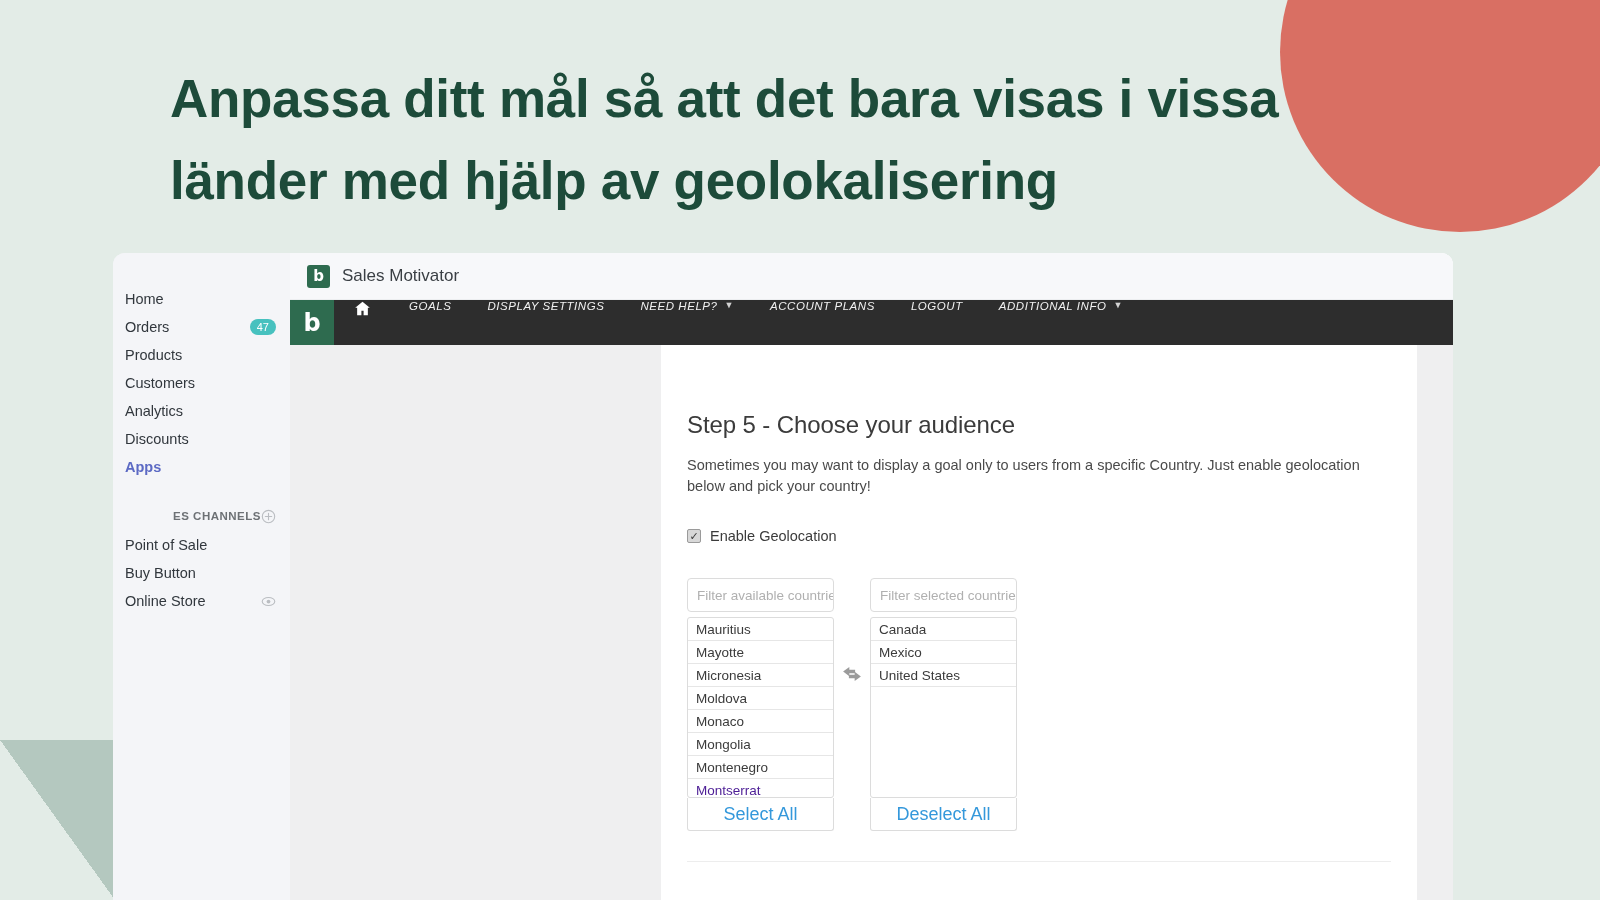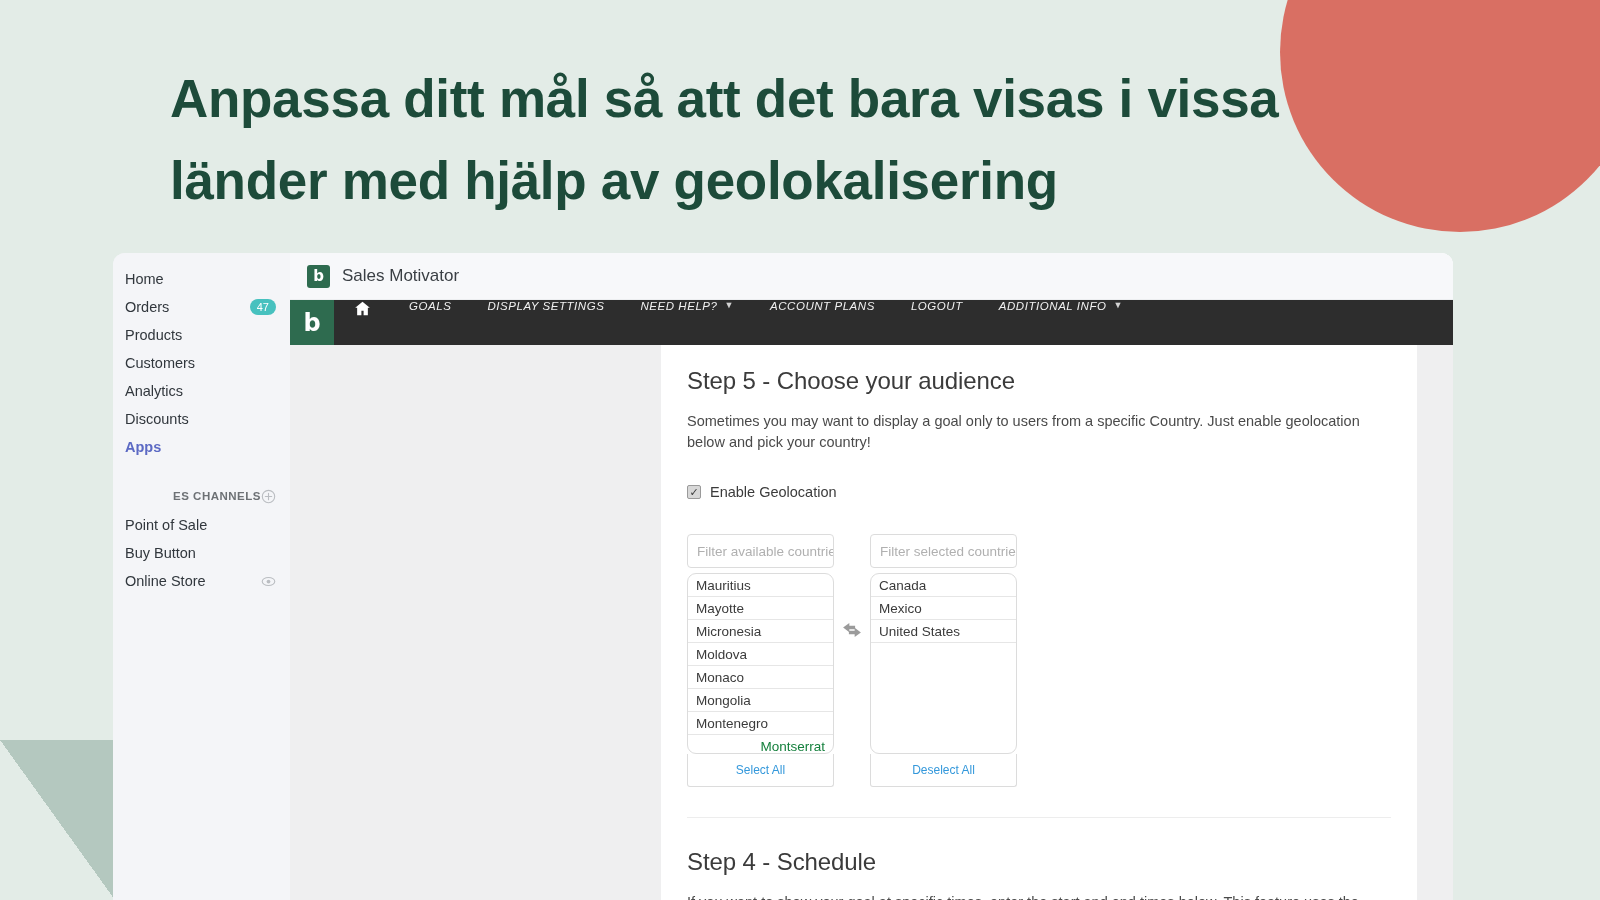--- a/index.html
+++ b/index.html
@@ -39,21 +39,21 @@
     border-radius: 12px 12px 0 0;
     background: #f4f5f8;
     overflow: hidden;
     display: flex;
   }
 
   
   #sidebar {
     width: 177px; flex: 0 0 177px;
     background: #f4f5f8;
-    padding-top: 12px;
+    padding-top: 32px;
   }
   .nav-item {
     display: flex; align-items: center;
     height: 28px; margin-bottom: 0;
     padding: 0 14px 0 12px;
     font-size: 14.5px; color: #31373d;
   }
   .nav-item .nav-label { flex: 1; }
   .nav-item.active .nav-label { color: #5c6ac4; font-weight: bold; }
   .badge {
@@ -116,21 +116,21 @@
 
   
   #app-body { flex: 1; display: flex; background: #efeff0; overflow: hidden; }
   #app-gutter { width: 371px; flex: 0 0 371px; background: #efeff0; }
   #content-card {
     width: 756px; flex: 0 0 756px;
     background: #ffffff;
     padding: 0 26px;
   }
 
-  .step-block { padding-top: 22px; }
+  .step-block { padding-top: 22px; margin-top: 44px; }
   .step-title {
     font-size: 24px; font-weight: normal; color: #3b3b3b;
     margin-bottom: 16px; letter-spacing: -0.1px;
   }
   .step-desc {
     font-size: 14.5px; color: #4a4a4a; line-height: 1.42;
     max-width: 690px;
   }
 
   #geo-row {
@@ -154,38 +154,38 @@
     border: 1px solid #dcdcdc; border-radius: 4px;
     background: #fff;
     padding: 0 9px;
     font-size: 13.5px; color: #b0b0b0;
     display: flex; align-items: center;
     overflow: hidden; white-space: nowrap;
     margin-bottom: 5px;
   }
   .list-box {
     height: 181px;
-    border: 1px solid #dcdcdc; border-radius: 9px;
+    border: 1px solid #dcdcdc; border-radius: 3px;
     background: #fff; overflow: hidden;
   }
   .list-opt {
     height: 23px; line-height: 23px;
     padding: 0 8px;
     font-size: 13.5px; color: #3b3b3b;
     border-bottom: 1px solid #e6e6e6;
     white-space: nowrap; overflow: hidden;
   }
-  .list-opt.clipped { color: #15803d; text-align: right; }
+  .list-opt.clipped { color: #4c1d95; }
   .list-action {
     height: 33px;
     border: 1px solid #dcdcdc; border-top: none;
     border-radius: 0 0 3px 3px;
     background: #fff;
     display: flex; align-items: center; justify-content: center;
-    font-size: 12px; color: #3498db;
+    font-size: 18px; color: #3498db;
   }
   #swap-col {
     width: 36px; flex: 0 0 36px;
     display: flex; align-items: center; justify-content: center;
     padding-top: 88px;
   }
 
   #section-divider {
     margin-top: 30px;
     border-top: 1px solid #ededed;

